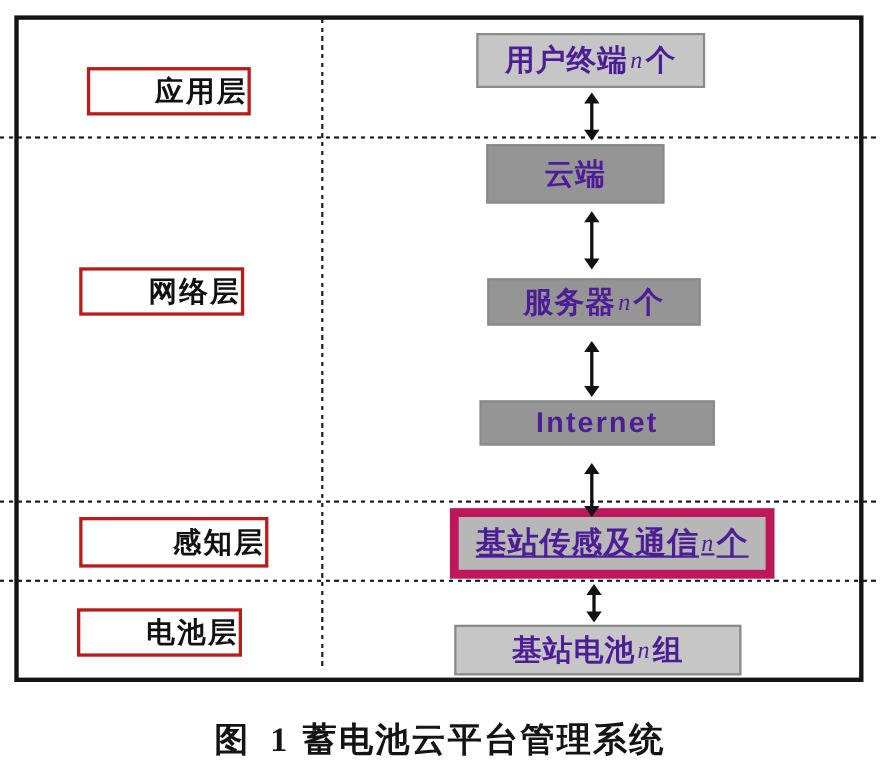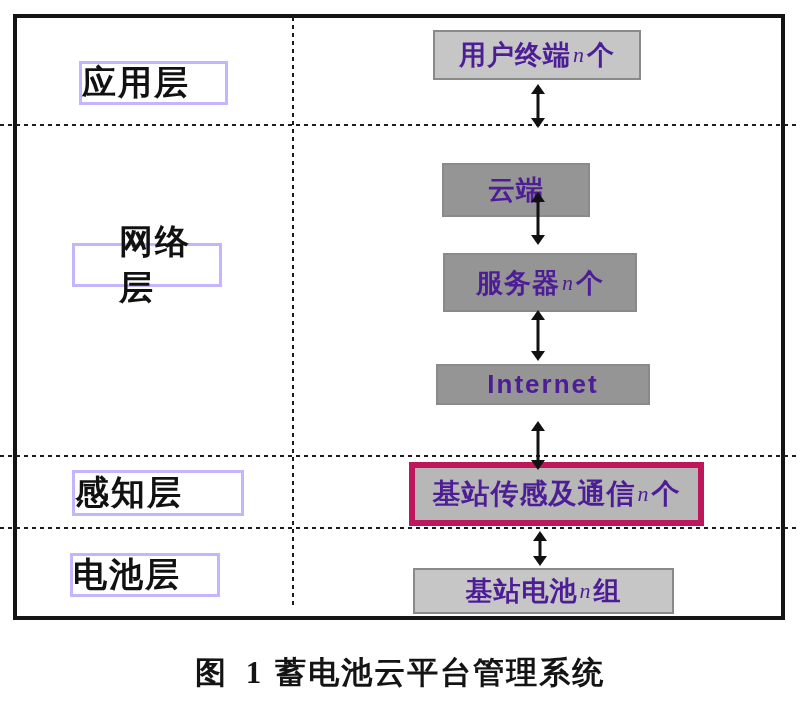--- a/index.html
+++ b/index.html
@@ -22,33 +22,33 @@
     background:repeating-linear-gradient(90deg,#1c1c1c 0 4px,transparent 4px 8px);
   }
   .vdash{
     position:absolute;left:292px;top:17px;width:2px;height:590px;
     background:repeating-linear-gradient(180deg,#1c1c1c 0 4px,transparent 4px 8px);
   }
 
   
   .layer-label{
     position:absolute;box-sizing:border-box;background:#ffffff;
-    border:3px solid #c4b5fd;display:flex;align-items:center;justify-content:flex-start;
-    font-weight:700;font-size:34px;letter-spacing:2px;
+    border:3px solid #b91c1c;display:flex;align-items:center;justify-content:flex-end;
+    font-weight:700;font-size:26px;letter-spacing:2px;
   }
 
   
   .node{
     position:absolute;box-sizing:border-box;
     display:flex;align-items:center;justify-content:center;
     font-weight:700;font-size:27px;color:#4c1d95;letter-spacing:1px;
   }
   .node-dark{background:#959595;border:2px solid #8a8a8a;}
   .node-light{background:#c6c6c6;border:2px solid #8a8a8a;}
-  .node-mid{background:#b7b7b7;border:6px solid #be185d;}
+  .node-mid{background:#b7b7b7;border:8px solid #be185d;text-decoration:underline;}
   .var-n{
     font-family:"Liberation Serif","DejaVu Serif",serif;
     font-style:italic;font-weight:400;font-size:22px;padding:0 2px;
   }
   .latin{font-size:26px;letter-spacing:2px;}
 
   
   .varrow{position:absolute;width:16px;z-index:5;}
   .varrow .shaft{
     position:absolute;left:50%;transform:translateX(-50%);
@@ -97,25 +97,25 @@
   <div class="layer-label" style="left:70px;top:553px;width:150px;height:44px;">
     <span>电池层</span>
   </div>
 
   <div class="node node-light" style="left:433px;top:30px;width:208px;height:50px;">
     <span>用户终端</span>
       <span class="var-n">n</span>
       <span>个</span>
   </div>
 
-  <div class="node node-dark" style="left:442px;top:131px;width:148px;height:54px;margin-top:32px;">
+  <div class="node node-dark" style="left:442px;top:131px;width:162px;height:54px;">
     <span>云端</span>
   </div>
 
-  <div class="node node-dark" style="left:443px;top:253px;width:194px;height:59px;">
+  <div class="node node-dark" style="left:443px;top:253px;width:194px;height:43px;">
     <span>服务器</span>
       <span class="var-n">n</span>
       <span>个</span>
   </div>
 
   <div class="node node-dark latin" style="left:436px;top:364px;width:214px;height:41px;">
     <span>Internet</span>
   </div>
 
   <div class="node node-mid" style="left:409px;top:462px;width:295px;height:64px;font-size:28px;">

